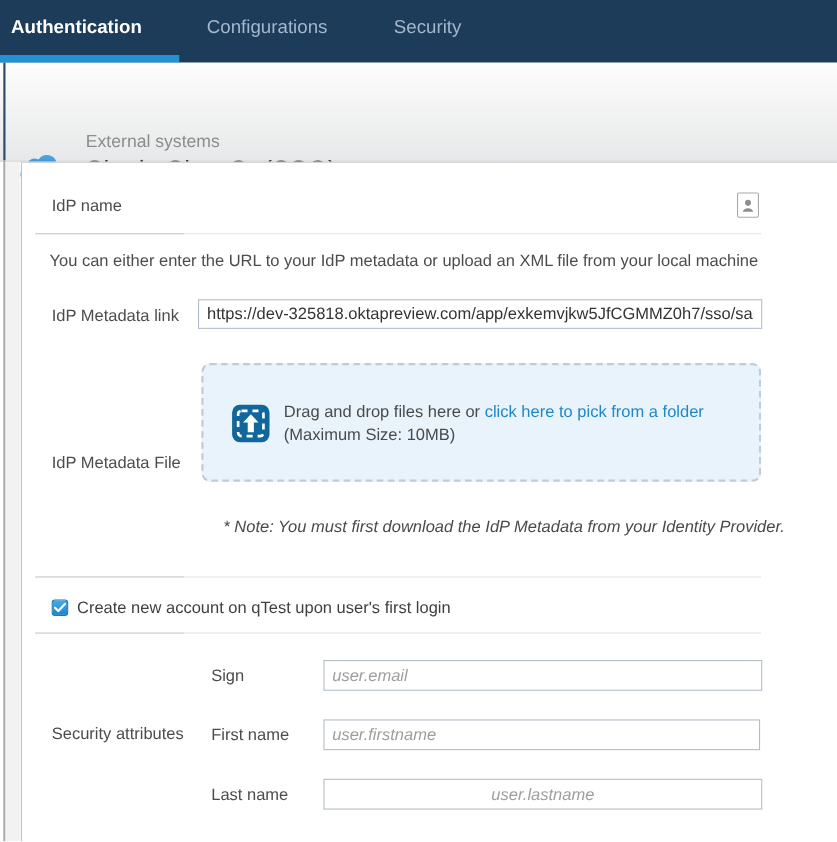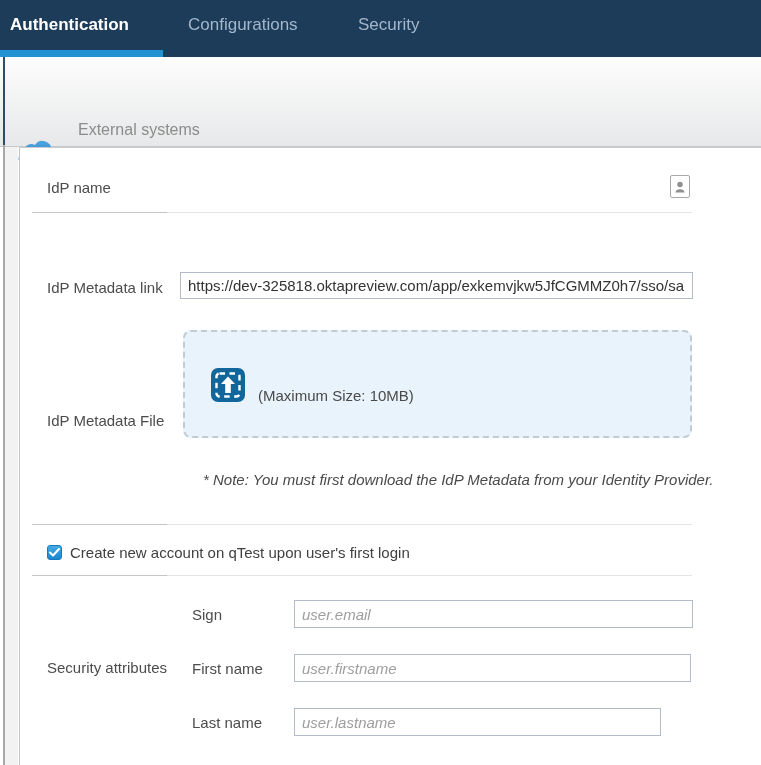--- a/index.html
+++ b/index.html
@@ -96,30 +96,32 @@
   <div class="flabel" style="left:47px;top:179px">IdP name</div>
   <div class="autofill-box">
     <svg width="12" height="14" viewBox="0 0 14 16">
       <circle cx="7" cy="5" r="3.2" fill="#8f8f8f"></circle>
       <path d="M1.5 14.5 a5.6 4.8 0 0 1 11 0 z" fill="#8f8f8f"></path>
     </svg>
   </div>
 
   <div class="divider" style="top:212px"></div>
 
+  <div class="hint">You can either enter the URL to your IdP metadata or upload an XML file from your local machine</div>
 
   <div class="flabel" style="left:47px;top:279px">IdP Metadata link</div>
   <input class="tinput" style="left: 180px; top: 272px; width: 513px;" type="text" value="https://dev-325818.oktapreview.com/app/exkemvjkw5JfCGMMZ0h7/sso/saml">
 
   <div class="dropzone"></div>
   <svg class="dz-icon" viewBox="0 0 36 36">
     <rect x="1" y="1" width="34" height="34" rx="7" fill="#11679c"></rect>
     <rect x="6.5" y="6.5" width="23" height="23" rx="3" fill="none" stroke="#ffffff" stroke-width="2.4" stroke-dasharray="5.5 4.5"></rect>
     <path d="M18 9.5 l7 7.5 h-4.2 v9 h-5.6 v-9 h-4.2 z" fill="#ffffff"></path>
   </svg>
+  <div class="dz-line1"><span>Drag and drop files here or </span><span class="dz-link">click here to pick from a folder</span></div>
   <div class="dz-line2">(Maximum Size: 10MB)</div>
   <div class="flabel" style="left:47px;top:412px">IdP Metadata File</div>
 
   <div class="note">* Note: You must first download the IdP Metadata from your Identity Provider.</div>
 
   <div class="divider" style="top:524px"></div>
 
   <div class="checkbox">
     <svg width="11" height="9" viewBox="0 0 11 9">
       <path d="M1 4.5 L4 7.5 L10 1" fill="none" stroke="#ffffff" stroke-width="2" stroke-linecap="round" stroke-linejoin="round"></path>
@@ -131,15 +133,15 @@
 
   <div class="flabel" style="left:47px;top:659px">Security attributes</div>
 
   <div class="flabel" style="left:192px;top:606px">Sign</div>
   <input class="tinput" style="left: 294px; top: 600px; width: 399px; height: 28px;" type="text" placeholder="user.email">
 
   <div class="flabel" style="left:192px;top:660px">First name</div>
   <input class="tinput" style="left: 294px; top: 654px; width: 397px; height: 28px;" type="text" placeholder="user.firstname">
 
   <div class="flabel" style="left:192px;top:714px">Last name</div>
-  <input class="tinput" style="left: 294px; top: 708px; width: 367px; height: 28px;" type="text" placeholder="user.lastname">
+  <input class="tinput" style="left: 294px; top: 708px; width: 399px; height: 28px; text-align: center;" type="text" placeholder="user.lastname">
 
 </div>
 
 </body></html>

